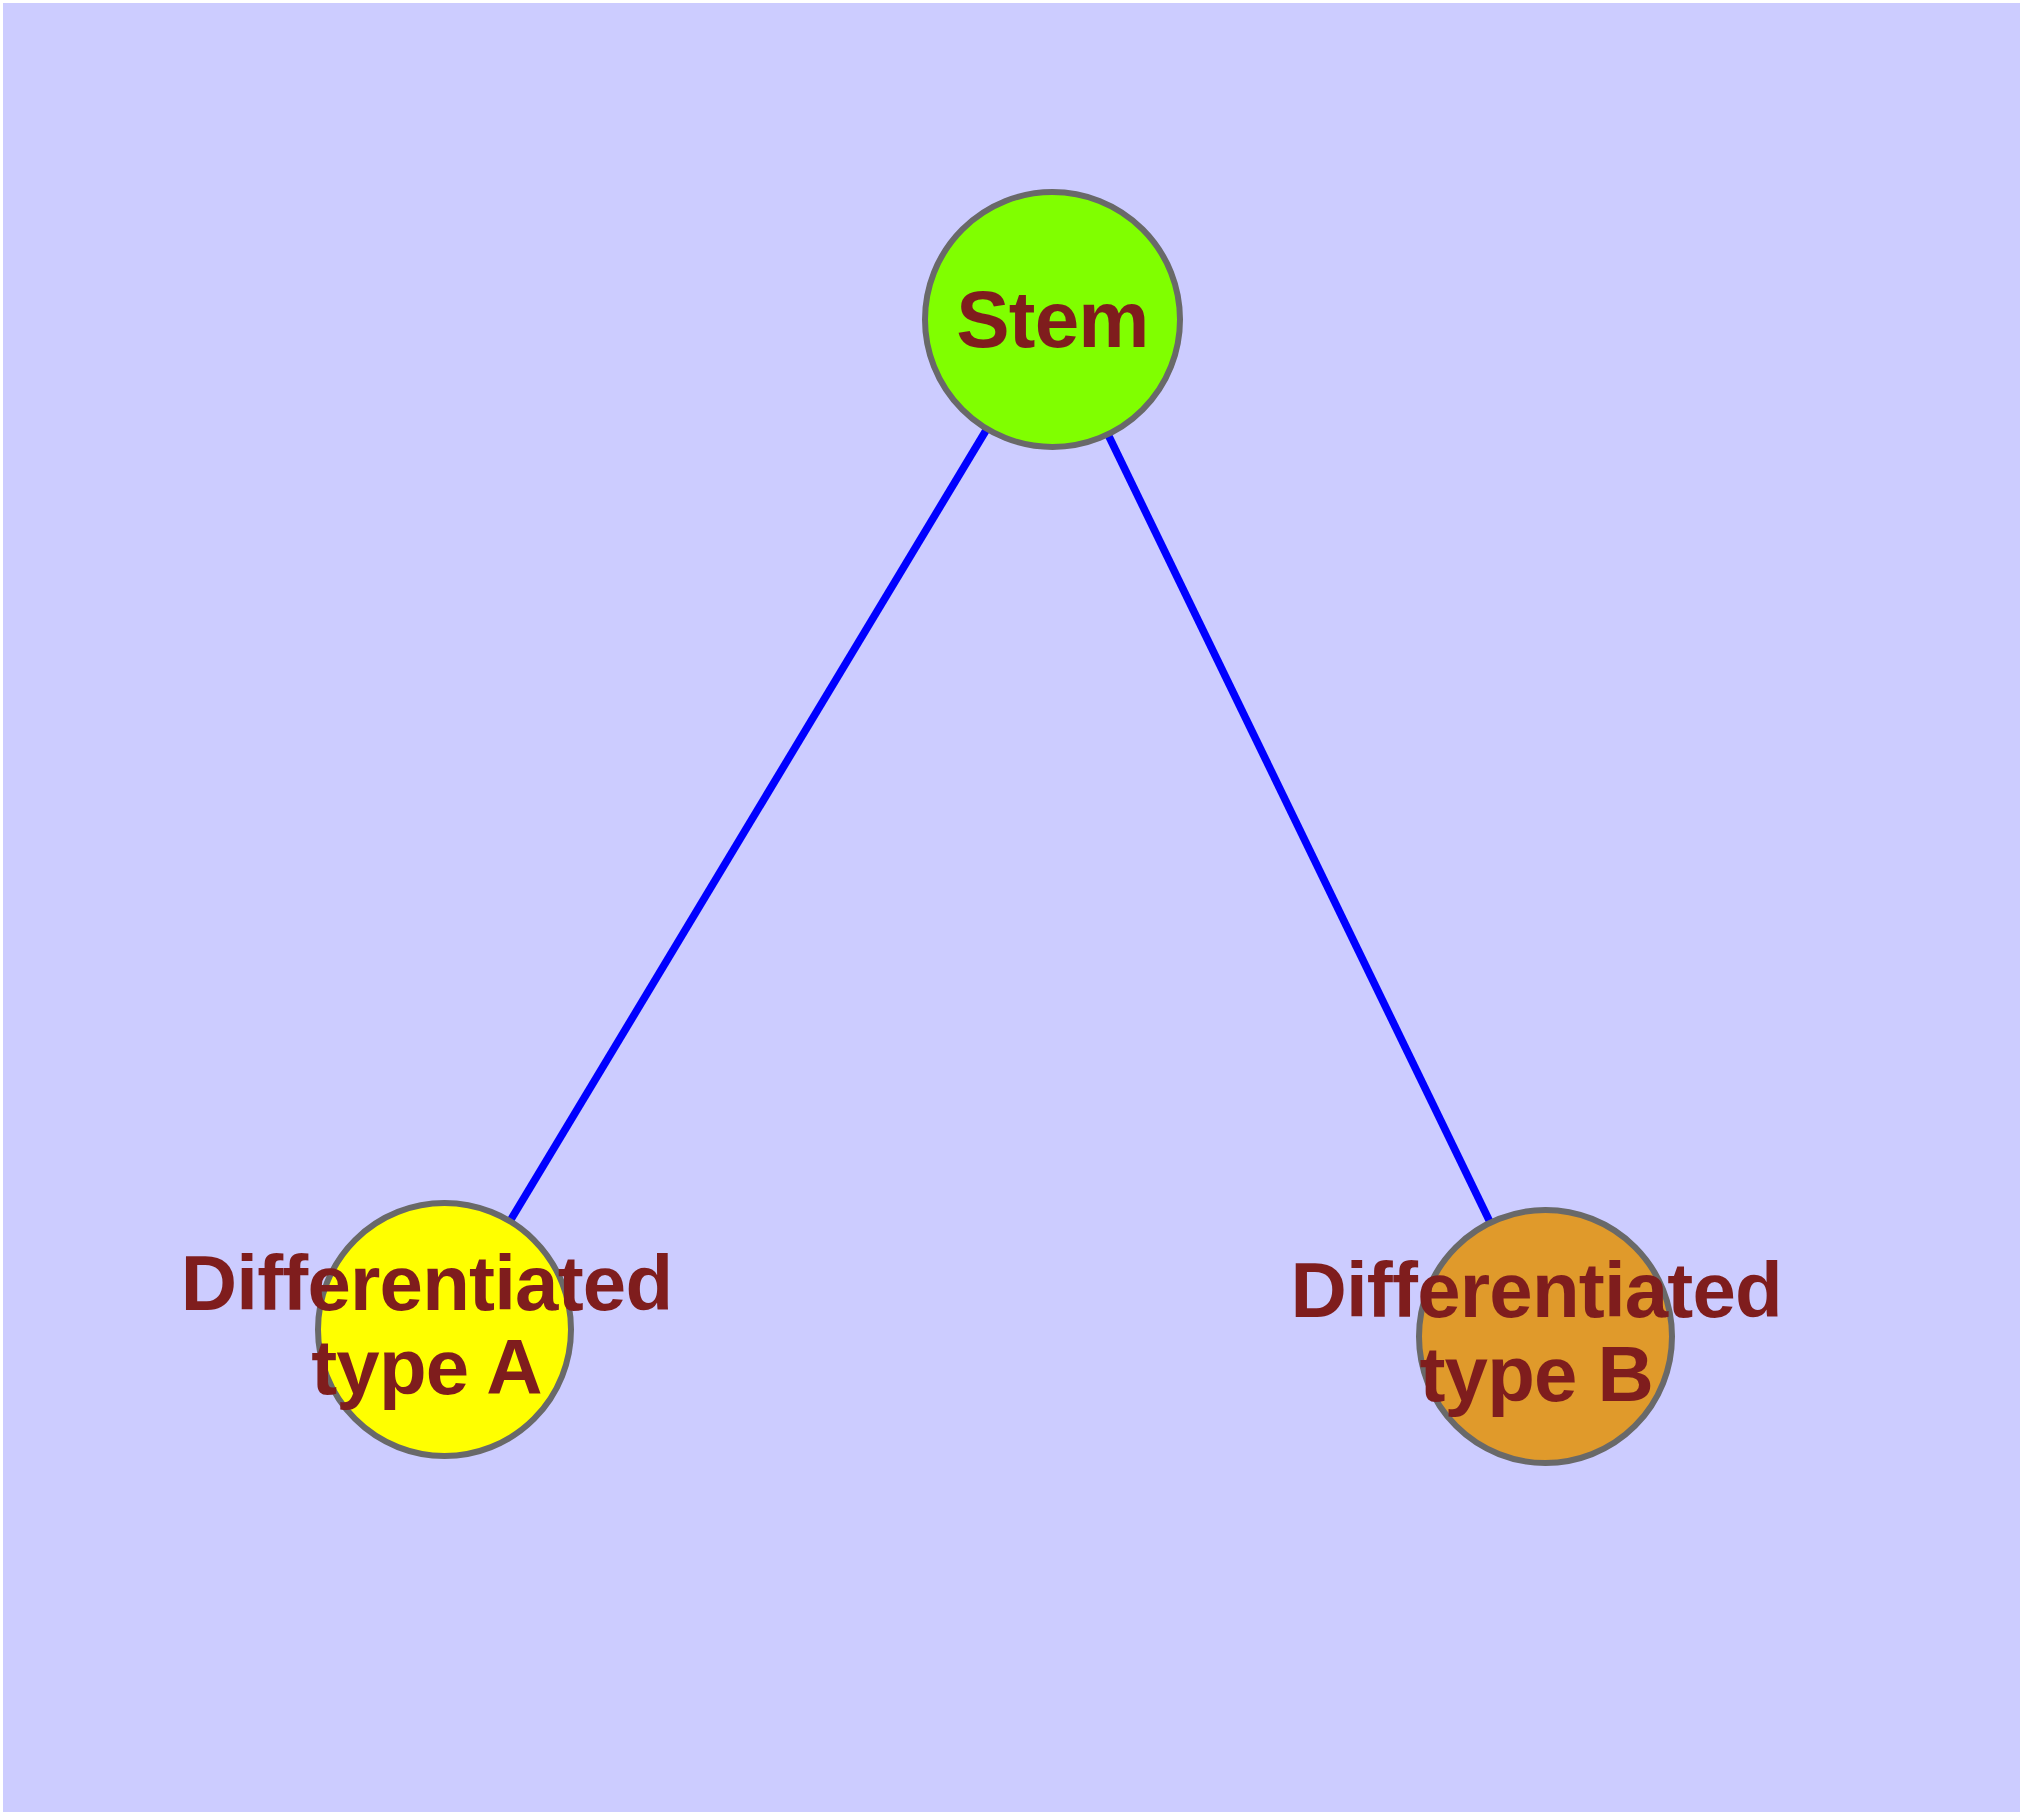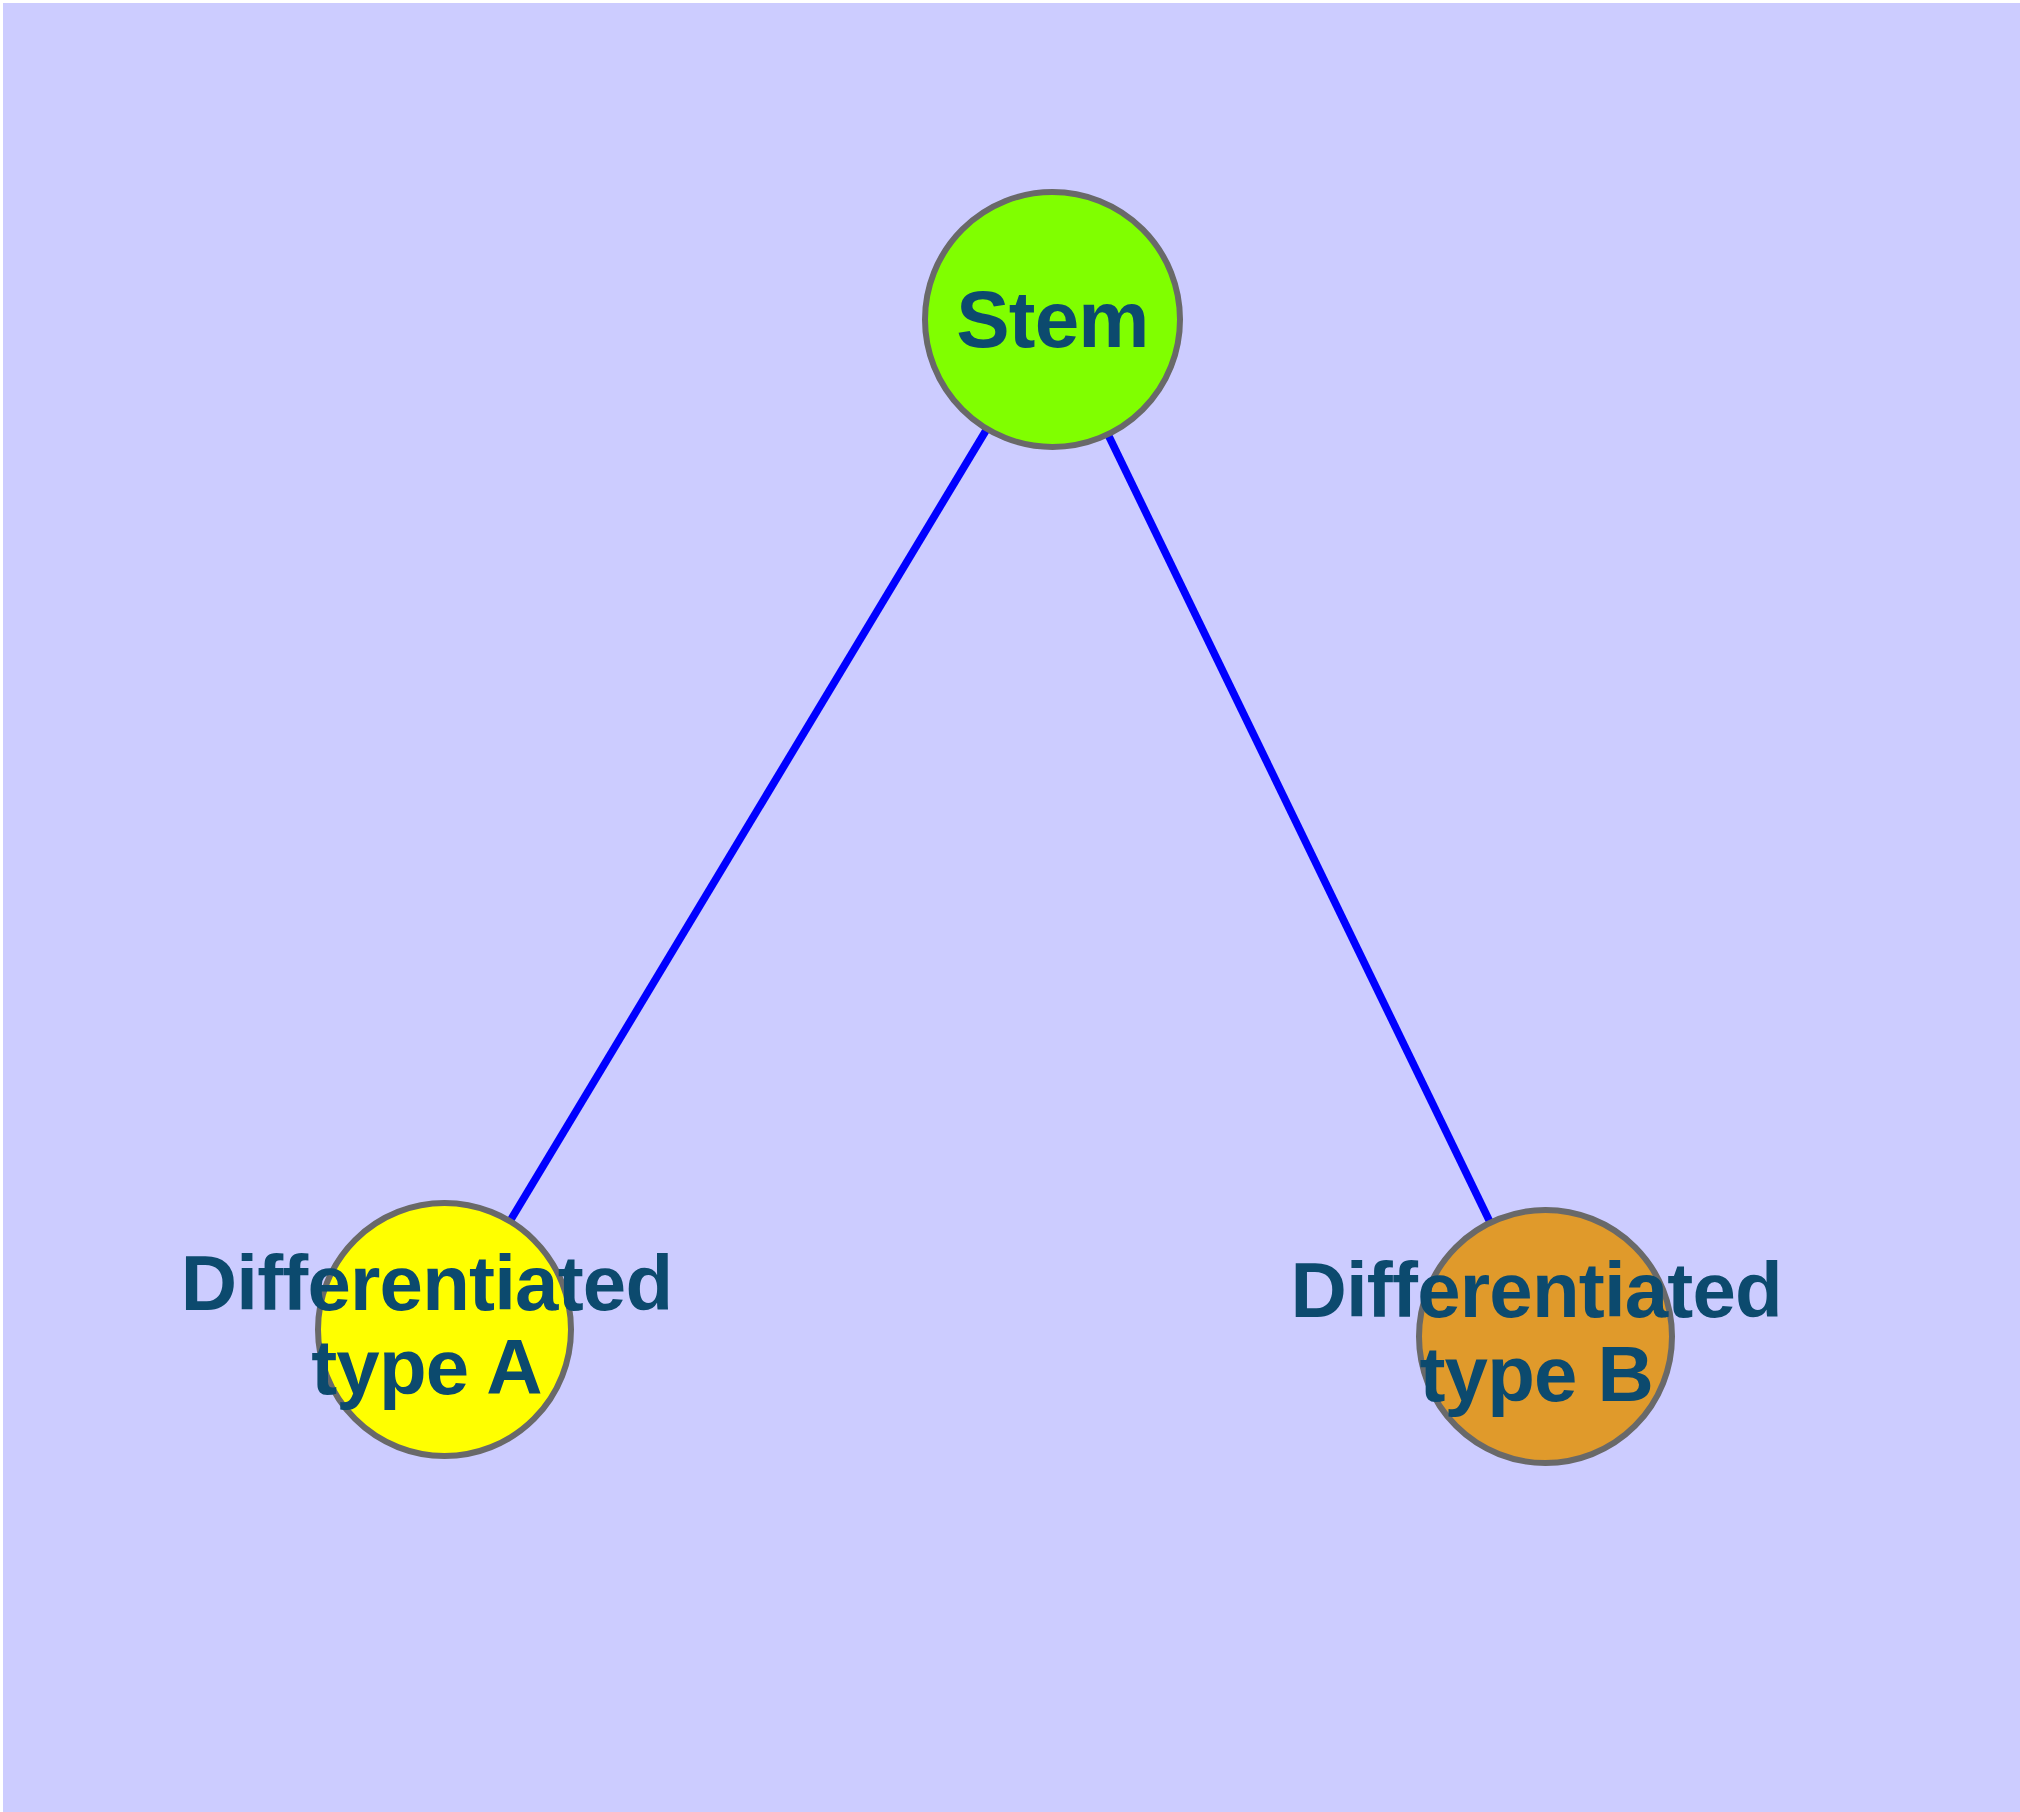--- a/index.html
+++ b/index.html
@@ -41,21 +41,21 @@
     align-items: center;
     justify-content: center;
   }
   .node-label {
     position: absolute;
     left: 50%;
     top: 50%;
     transform: translate(-50%, -50%);
     white-space: pre;
     text-align: center;
-    color: #0c4a6e;
+    color: #7f1d1d;
     font-weight: bold;
     font-size: 78px;
     line-height: 1.08;
     letter-spacing: -0.8px;
     pointer-events: none;
   }
   #node-stem {
     left: 919px;
     top: 186px;
     width: 261px;

